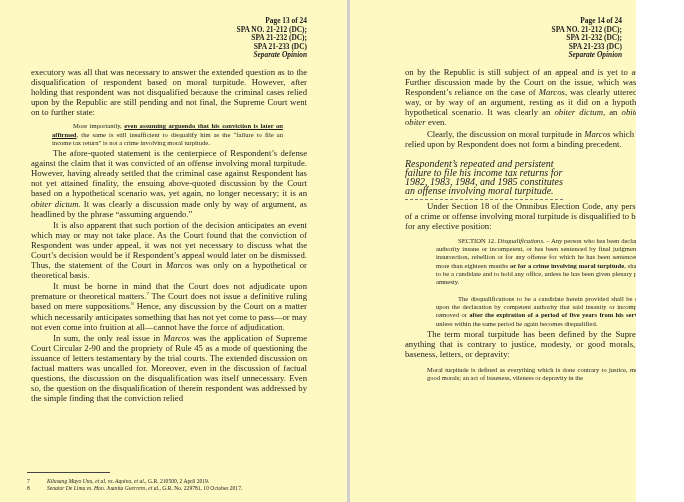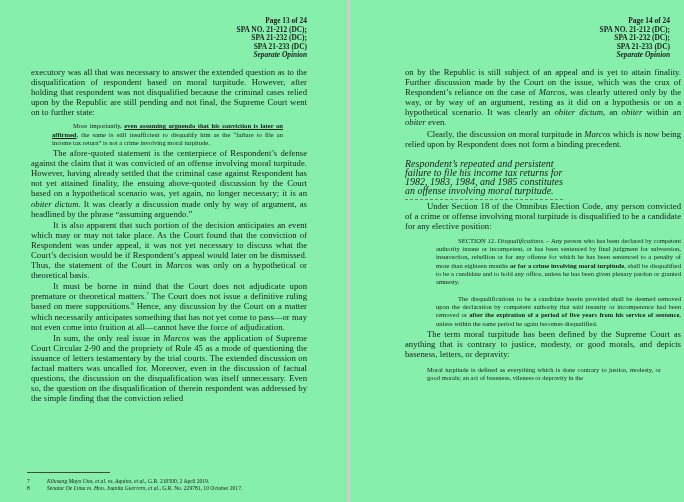--- a/index.html
+++ b/index.html
@@ -1,23 +1,23 @@
 <!DOCTYPE html>
 <html><head>
 <meta charset="utf-8">
 <style>
   html, body { margin: 0; padding: 0; }
   body {
     width: 684px; height: 502px; overflow: hidden; background: #ffffff;
     font-family: "Liberation Serif", "DejaVu Serif", serif; color: #1c1c1c;
     position: relative;
   }
-  .page { position: absolute; top: 0; height: 502px; background: #86efac; overflow: hidden; text-decoration: underline; }
+  .page { position: absolute; top: 0; height: 502px; background: #fef9c3; overflow: hidden; text-decoration: underline; }
   .page-left { left: 0; width: 347px; }
-  .page-right { left: 350px; width: 334px; }
+  .page-right { left: 350px; width: 286px; }
   .divider { position: absolute; left: 347px; top: 0; width: 3px; height: 502px; background: #cfcfcf; }
 
   .header { position: absolute; text-align: right; font-size: 7.4px; line-height: 8.6px; font-weight: bold; }
   .page-left .header { right: 40px; top: 17px; }
   .page-right .header { right: 14px; top: 17px; }
   .header .sep { font-style: italic; font-weight: bold; }
 
   .body { position: absolute; font-size: 8.7px; line-height: 10.1px; text-align: justify; }
   .page-left .body { left: 31px; width: 276px; top: 67px; }
   .page-right .body { left: 55px; width: 276px; top: 67px; }

